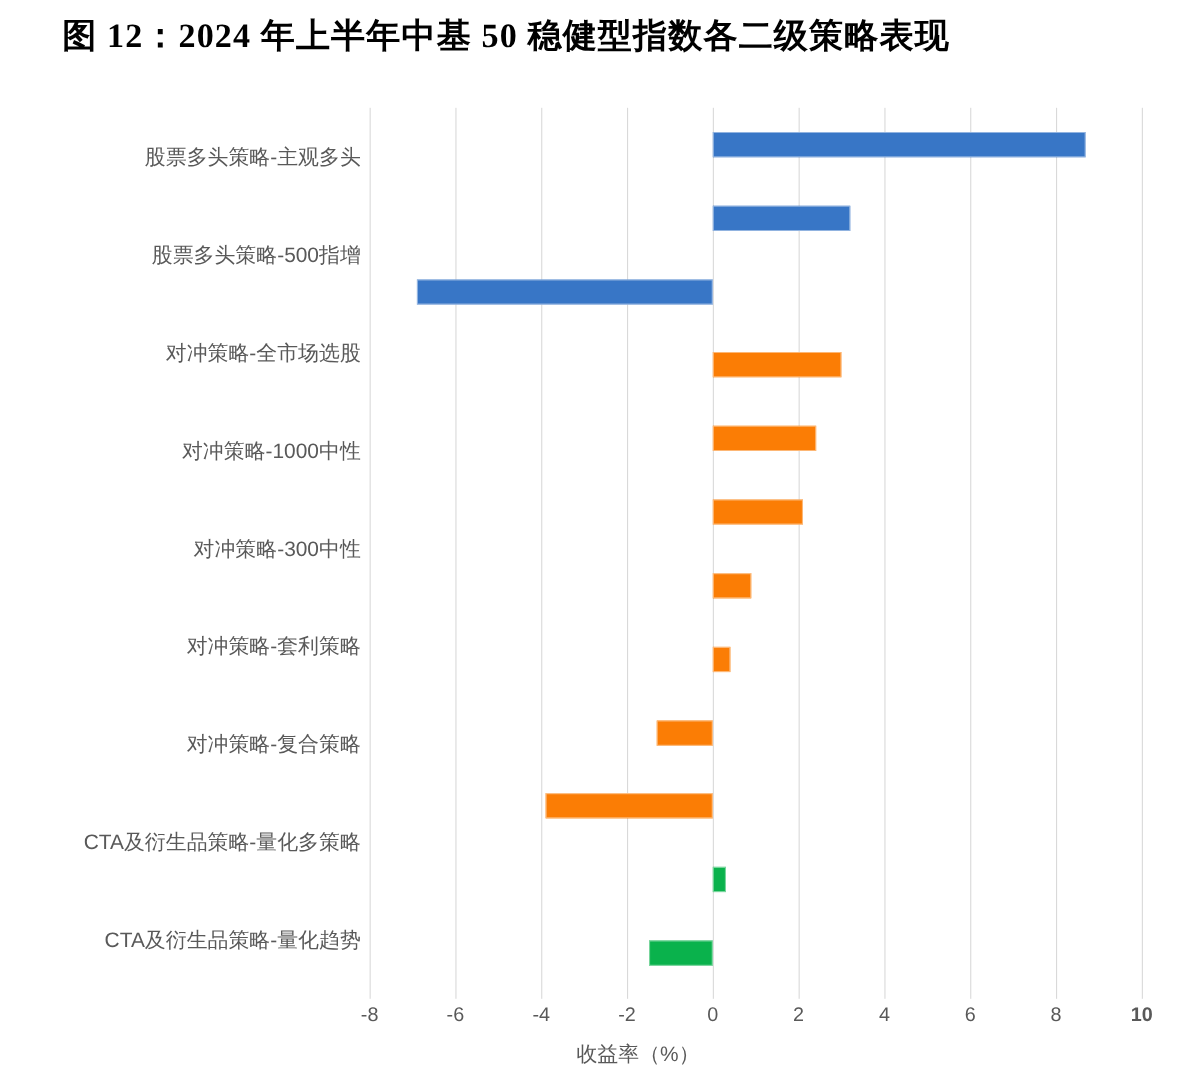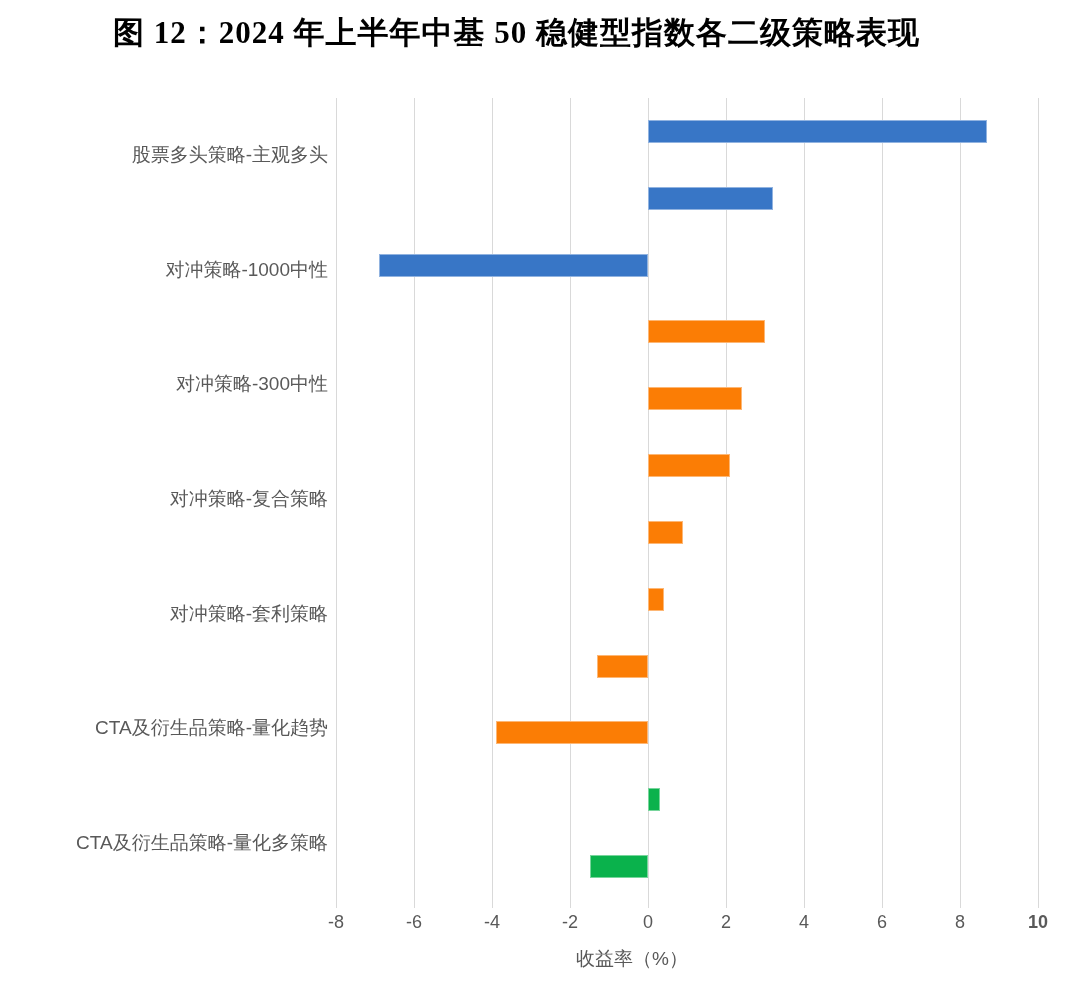--- a/index.html
+++ b/index.html
@@ -5,21 +5,21 @@
   html,body{margin:0;padding:0;}
   .page{
     position:relative;
     width:1080px;height:989px;
     background:#ffffff;
     font-family:"Liberation Sans","DejaVu Sans",sans-serif;
     overflow:hidden;
   }
   .figure-title{
     position:absolute;left:0;top:12px;width:920px;
-    text-align:right;
+    text-align:center;
     font-family:"Liberation Serif","DejaVu Serif",serif;
     font-size:31px;font-weight:600;letter-spacing:1px;
     color:#000;
   }
   .chart{position:absolute;left:0;top:0;width:1080px;height:760px;}
   
   .cat-labels{
     position:absolute;left:0;top:98px;width:328px;height:802px;
     display:flex;flex-direction:column;
   }
@@ -37,39 +37,41 @@
     position:absolute;height:23px;
     box-shadow:inset 0 0 0 1px rgba(255,255,255,0.45);
   }
   
   .x-ticks{position:absolute;left:0;top:912px;width:1080px;height:24px;}
   .x-tick-label{
     position:absolute;transform:translateX(-50%);
     font-size:18px;color:#595959;
   }
   .axis-title{
-    position:absolute;top:946px;left:632px;transform:translateX(-50%);
+    position:absolute;top:946px;left:580px;transform:translateX(-50%);
     font-size:19px;color:#595959;white-space:nowrap;
   }
 </style>
 </head>
 <body>
 
 <div class="page">
   <div class="figure-title">图 12：2024 年上半年中基 50 稳健型指数各二级策略表现</div>
 
   <div class="chart">
     <div class="cat-labels">
         <div class="cat-label">股票多头策略-主观多头</div>
+        <div class="cat-label">股票多头策略-500指增</div>
+        <div class="cat-label">对冲策略-全市场选股</div>
         <div class="cat-label">对冲策略-1000中性</div>
         <div class="cat-label">对冲策略-300中性</div>
+        <div class="cat-label">对冲策略-套利策略</div>
         <div class="cat-label">对冲策略-复合策略</div>
-        <div class="cat-label">对冲策略-套利策略</div>
+        <div class="cat-label">CTA及衍生品策略-量化多策略</div>
         <div class="cat-label">CTA及衍生品策略-量化趋势</div>
-        <div class="cat-label">CTA及衍生品策略-量化多策略</div>
       </div>
     <div class="plot">
         <div class="gridline" style="left: 0px;"></div>
         <div class="tickmark" style="left: 0px;"></div>
         <div class="gridline" style="left: 78px;"></div>
         <div class="tickmark" style="left: 78px;"></div>
         <div class="gridline" style="left: 156px;"></div>
         <div class="tickmark" style="left: 156px;"></div>
         <div class="gridline" style="left: 234px;"></div>
         <div class="tickmark" style="left: 234px;"></div>

